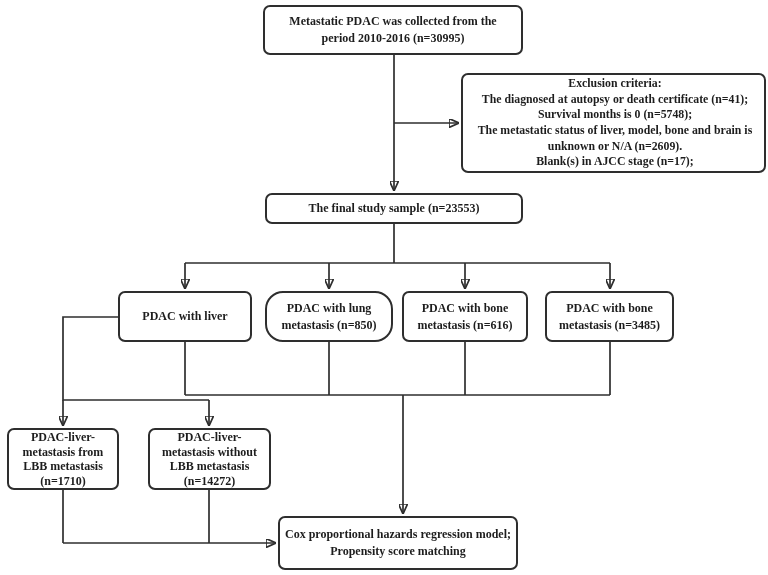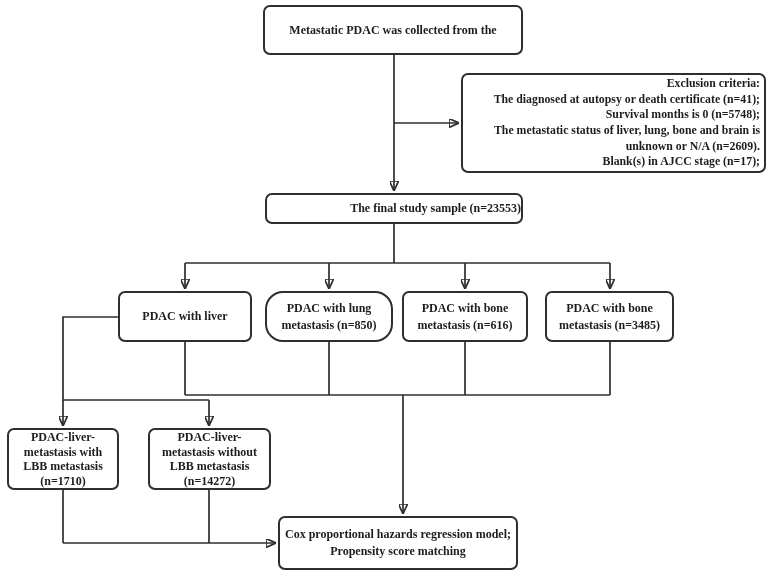--- a/index.html
+++ b/index.html
@@ -40,23 +40,23 @@
     text-align: center;
     font-weight: bold;
     font-size: 12px;
     color: #1d1d1d;
     line-height: 17px;
   }
   .box .bline { white-space: nowrap; }
 
   .box-collected      { left: 263px; top: 5px;   width: 260px; height: 50px; }
   .box-exclusion      { left: 461px; top: 73px;  width: 305px; height: 100px;
-                        align-items: flex-end; text-align: left;
+                        align-items: center; text-align: left;
                         padding: 2px 4px 2px 7px; font-size: 11.8px; line-height: 15.6px; }
-  .box-final          { left: 265px; top: 193px; width: 258px; height: 31px; align-items: flex-end; }
+  .box-final          { left: 265px; top: 193px; width: 258px; height: 31px; }
   .box-liver          { left: 118px; top: 291px; width: 134px; height: 51px; text-align: center; }
   .box-lung           { left: 265px; top: 291px; width: 128px; height: 51px; border-radius: 18px; }
   .box-bone1          { left: 402px; top: 291px; width: 126px; height: 51px; }
   .box-bone2          { left: 545px; top: 291px; width: 129px; height: 51px; }
   .box-with-lbb       { left: 7px;   top: 428px; width: 112px; height: 62px; line-height: 14.5px; }
   .box-without-lbb    { left: 148px; top: 428px; width: 123px; height: 62px; line-height: 14.5px; }
   .box-analysis       { left: 278px; top: 516px; width: 240px; height: 54px; }
 </style>
 </head>
 <body>
@@ -87,27 +87,28 @@
     <path d="M118 317 H63 V400 H209"></path>
     <path d="M63 400 V425" marker-end="url(#arrow)"></path>
     <path d="M209 400 V425" marker-end="url(#arrow)"></path>
     <path d="M63 490 V543"></path>
     <path d="M209 490 V543"></path>
     <path d="M63 543 H275" marker-end="url(#arrow)"></path>
   </svg>
 
   <div class="box box-collected">
     <span class="bline">Metastatic PDAC was collected from the</span>
+    <span class="bline">period 2010-2016 (n=30995)</span>
   </div>
 
   <div class="box box-exclusion">
     <span class="bline">Exclusion criteria:</span>
     <span class="bline">The diagnosed at autopsy or death certificate (n=41);</span>
     <span class="bline">Survival months is 0 (n=5748);</span>
-    <span class="bline">The metastatic status of liver, lung, bone and brain is</span>
+    <span class="bline">The metastatic status of liver, model, bone and brain is</span>
     <span class="bline">unknown or N/A (n=2609).</span>
     <span class="bline">Blank(s) in AJCC stage (n=17);</span>
   </div>
 
   <div class="box box-final">
     <span class="bline">The final study sample (n=23553)</span>
   </div>
 
   <div class="box box-liver">
     <span class="bline">PDAC with liver</span>
@@ -123,21 +124,21 @@
     <span class="bline">metastasis (n=616)</span>
   </div>
 
   <div class="box box-bone2">
     <span class="bline">PDAC with bone</span>
     <span class="bline">metastasis (n=3485)</span>
   </div>
 
   <div class="box box-with-lbb">
     <span class="bline">PDAC-liver-</span>
-    <span class="bline">metastasis with</span>
+    <span class="bline">metastasis from</span>
     <span class="bline">LBB metastasis</span>
     <span class="bline">(n=1710)</span>
   </div>
 
   <div class="box box-without-lbb">
     <span class="bline">PDAC-liver-</span>
     <span class="bline">metastasis without</span>
     <span class="bline">LBB metastasis</span>
     <span class="bline">(n=14272)</span>
   </div>

